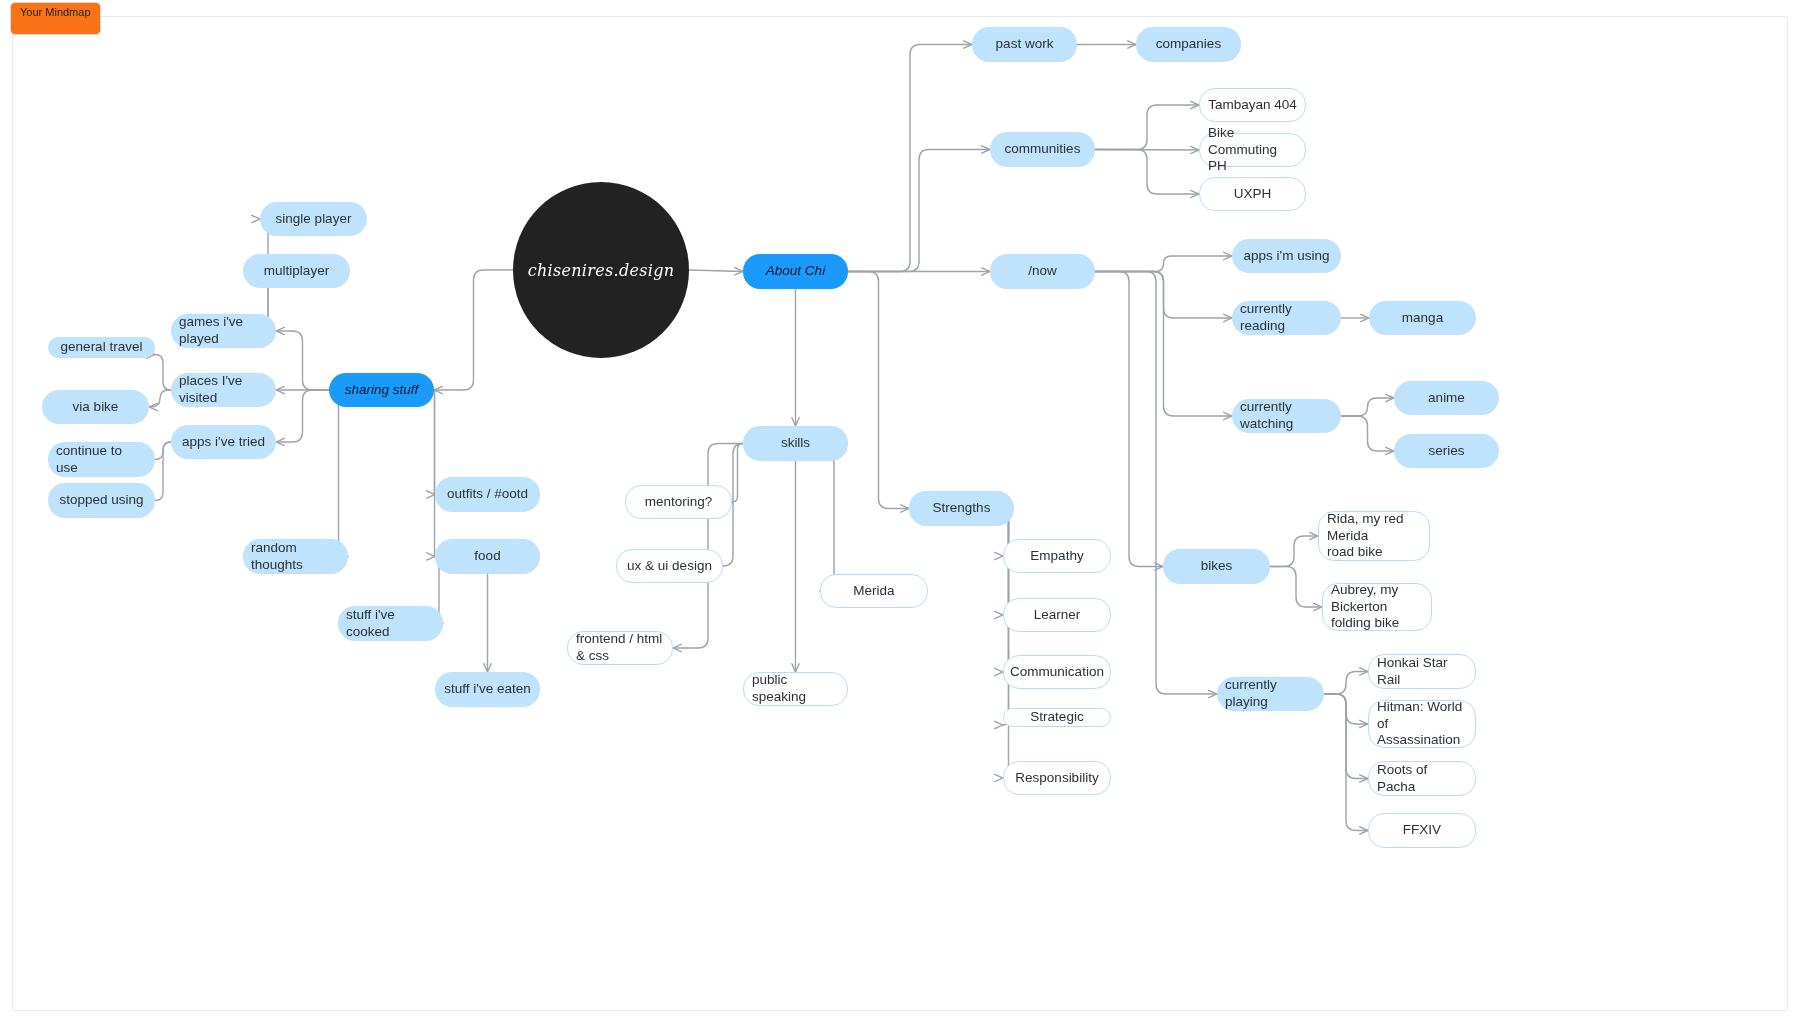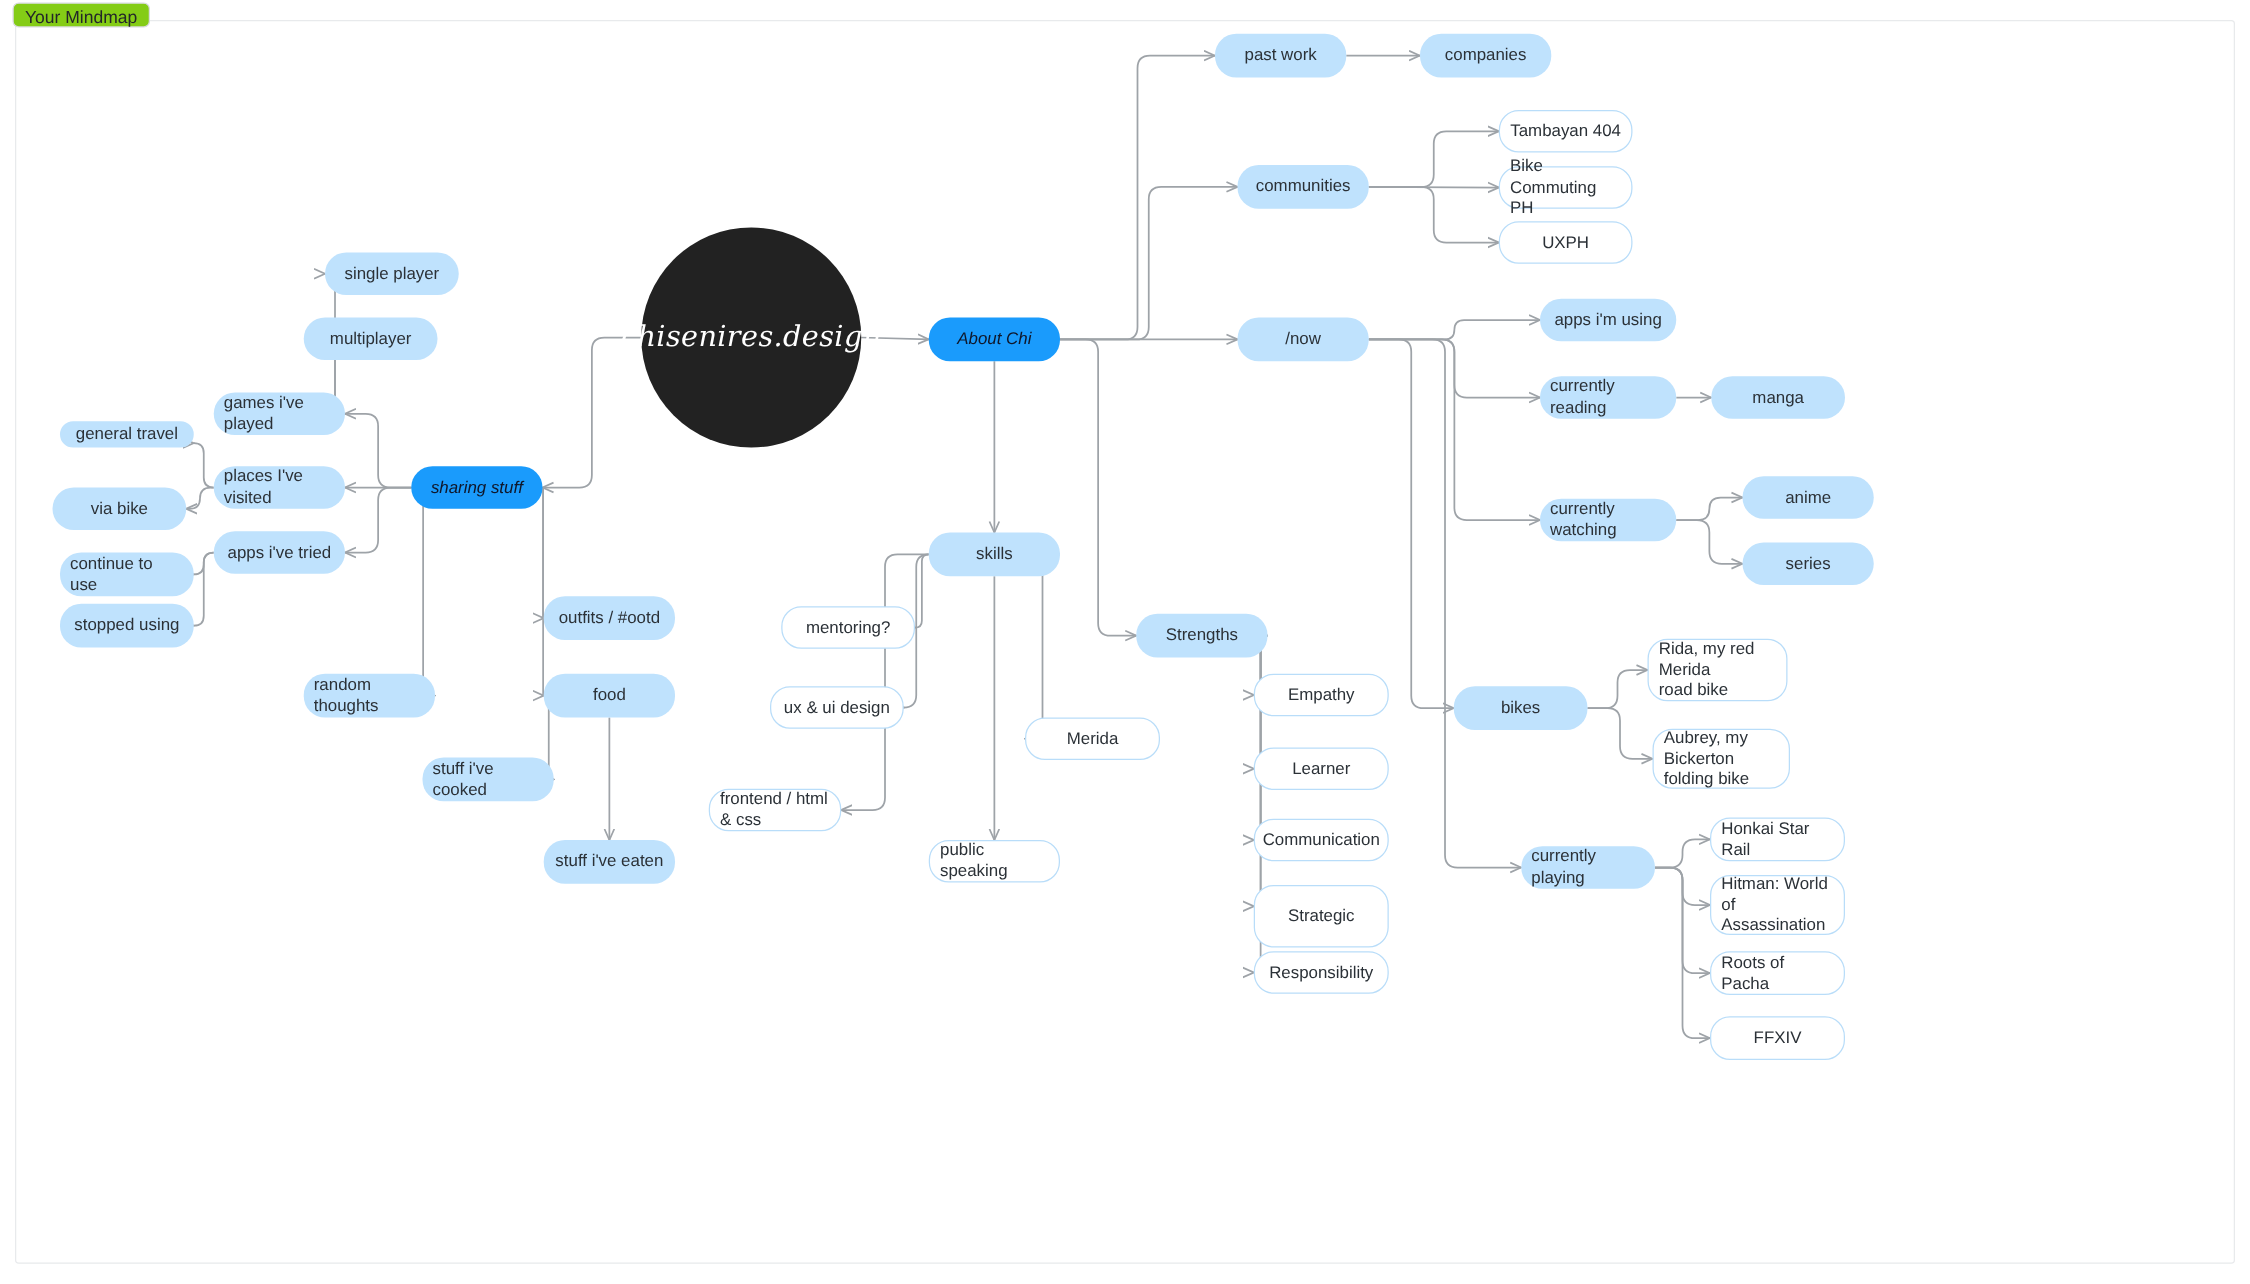--- a/index.html
+++ b/index.html
@@ -8,25 +8,25 @@
     width: 1800px; height: 1027px;
     background: #ffffff;
     font-family: "Liberation Sans", sans-serif;
     overflow: hidden;
   }
   #stage { position: relative; width: 1800px; height: 1027px; background:#fff; }
 
   
   .tab-chip {
     position: absolute; left: 10px; top: 2px;
-    background: #84cc16;
+    background: #f97316;
     border: 1px solid #d8dadd;
     border-radius: 5px;
-    padding: 3px 9px 0 9px;
-    font-size: 14px;
+    padding: 3px 9px 16px 9px;
+    font-size: 11px;
     color: #232629;
     line-height: 1.1;
     z-index: 40;
     white-space: nowrap;
   }
 
   
   .canvas-frame {
     position: absolute;
     left: 12px; top: 16px;
@@ -77,21 +77,21 @@
     position: absolute;
     z-index: 14;
     left: 513px; top: 182px;
     width: 176px; height: 176px;
     border-radius: 50%;
     background: #222222;
     display: flex; align-items: center; justify-content: center;
     color: #ffffff;
     font-family: "DejaVu Serif", serif;
     font-style: italic;
-    font-size: 23px;
+    font-size: 16px;
     letter-spacing: 0.3px;
   }
 </style>
 </head>
 <body>
 
 <div id="stage">
 
   <div class="canvas-frame"></div>
 
@@ -190,21 +190,21 @@
       <div class="node fill-light" style="left: 743px; top: 426px; width: 105px; height: 35px;"><span>skills</span></div>
       <div class="node outline" style="left: 625px; top: 485px; width: 107px; height: 34px;"><span>mentoring?</span></div>
       <div class="node outline" style="left: 616px; top: 549px; width: 107px; height: 34px;"><span>ux &amp; ui design</span></div>
       <div class="node outline" style="left: 820px; top: 574px; width: 108px; height: 34px;"><span>Merida</span></div>
       <div class="node outline" style="left: 567px; top: 631px; width: 106px; height: 34px;"><span>frontend / html &amp; css</span></div>
       <div class="node outline" style="left: 743px; top: 672px; width: 105px; height: 34px;"><span>public speaking</span></div>
       <div class="node fill-light" style="left: 909px; top: 491px; width: 105px; height: 35px;"><span>Strengths</span></div>
       <div class="node outline" style="left: 1003px; top: 539px; width: 108px; height: 34px;"><span>Empathy</span></div>
       <div class="node outline" style="left: 1003px; top: 598px; width: 108px; height: 34px;"><span>Learner</span></div>
       <div class="node outline" style="left: 1003px; top: 655px; width: 108px; height: 34px;"><span>Communication</span></div>
-      <div class="node outline" style="left: 1003px; top: 708px; width: 108px; height: 50px;"><span>Strategic</span></div>
+      <div class="node outline" style="left: 1003px; top: 708px; width: 108px; height: 19px;"><span>Strategic</span></div>
       <div class="node outline" style="left: 1003px; top: 761px; width: 108px; height: 34px;"><span>Responsibility</span></div>
       <div class="node fill-light" style="left: 260px; top: 202px; width: 107px; height: 34px;"><span>single player</span></div>
       <div class="node fill-light" style="left: 243px; top: 254px; width: 107px; height: 34px;"><span>multiplayer</span></div>
       <div class="node fill-light" style="left: 171px; top: 314px; width: 105px; height: 34px;"><span>games i've played</span></div>
       <div class="node fill-light" style="left: 48px; top: 337px; width: 107px; height: 21px;"><span>general travel</span></div>
       <div class="node fill-light" style="left: 42px; top: 390px; width: 107px; height: 34px;"><span>via bike</span></div>
       <div class="node fill-light" style="left: 171px; top: 373px; width: 105px; height: 34px;"><span>places I've visited</span></div>
       <div class="node fill-light" style="left: 171px; top: 425px; width: 105px; height: 34px;"><span>apps i've tried</span></div>
       <div class="node fill-light" style="left: 48px; top: 442px; width: 107px; height: 35px;"><span>continue to use</span></div>
       <div class="node fill-light" style="left: 48px; top: 483px; width: 107px; height: 35px;"><span>stopped using</span></div>

